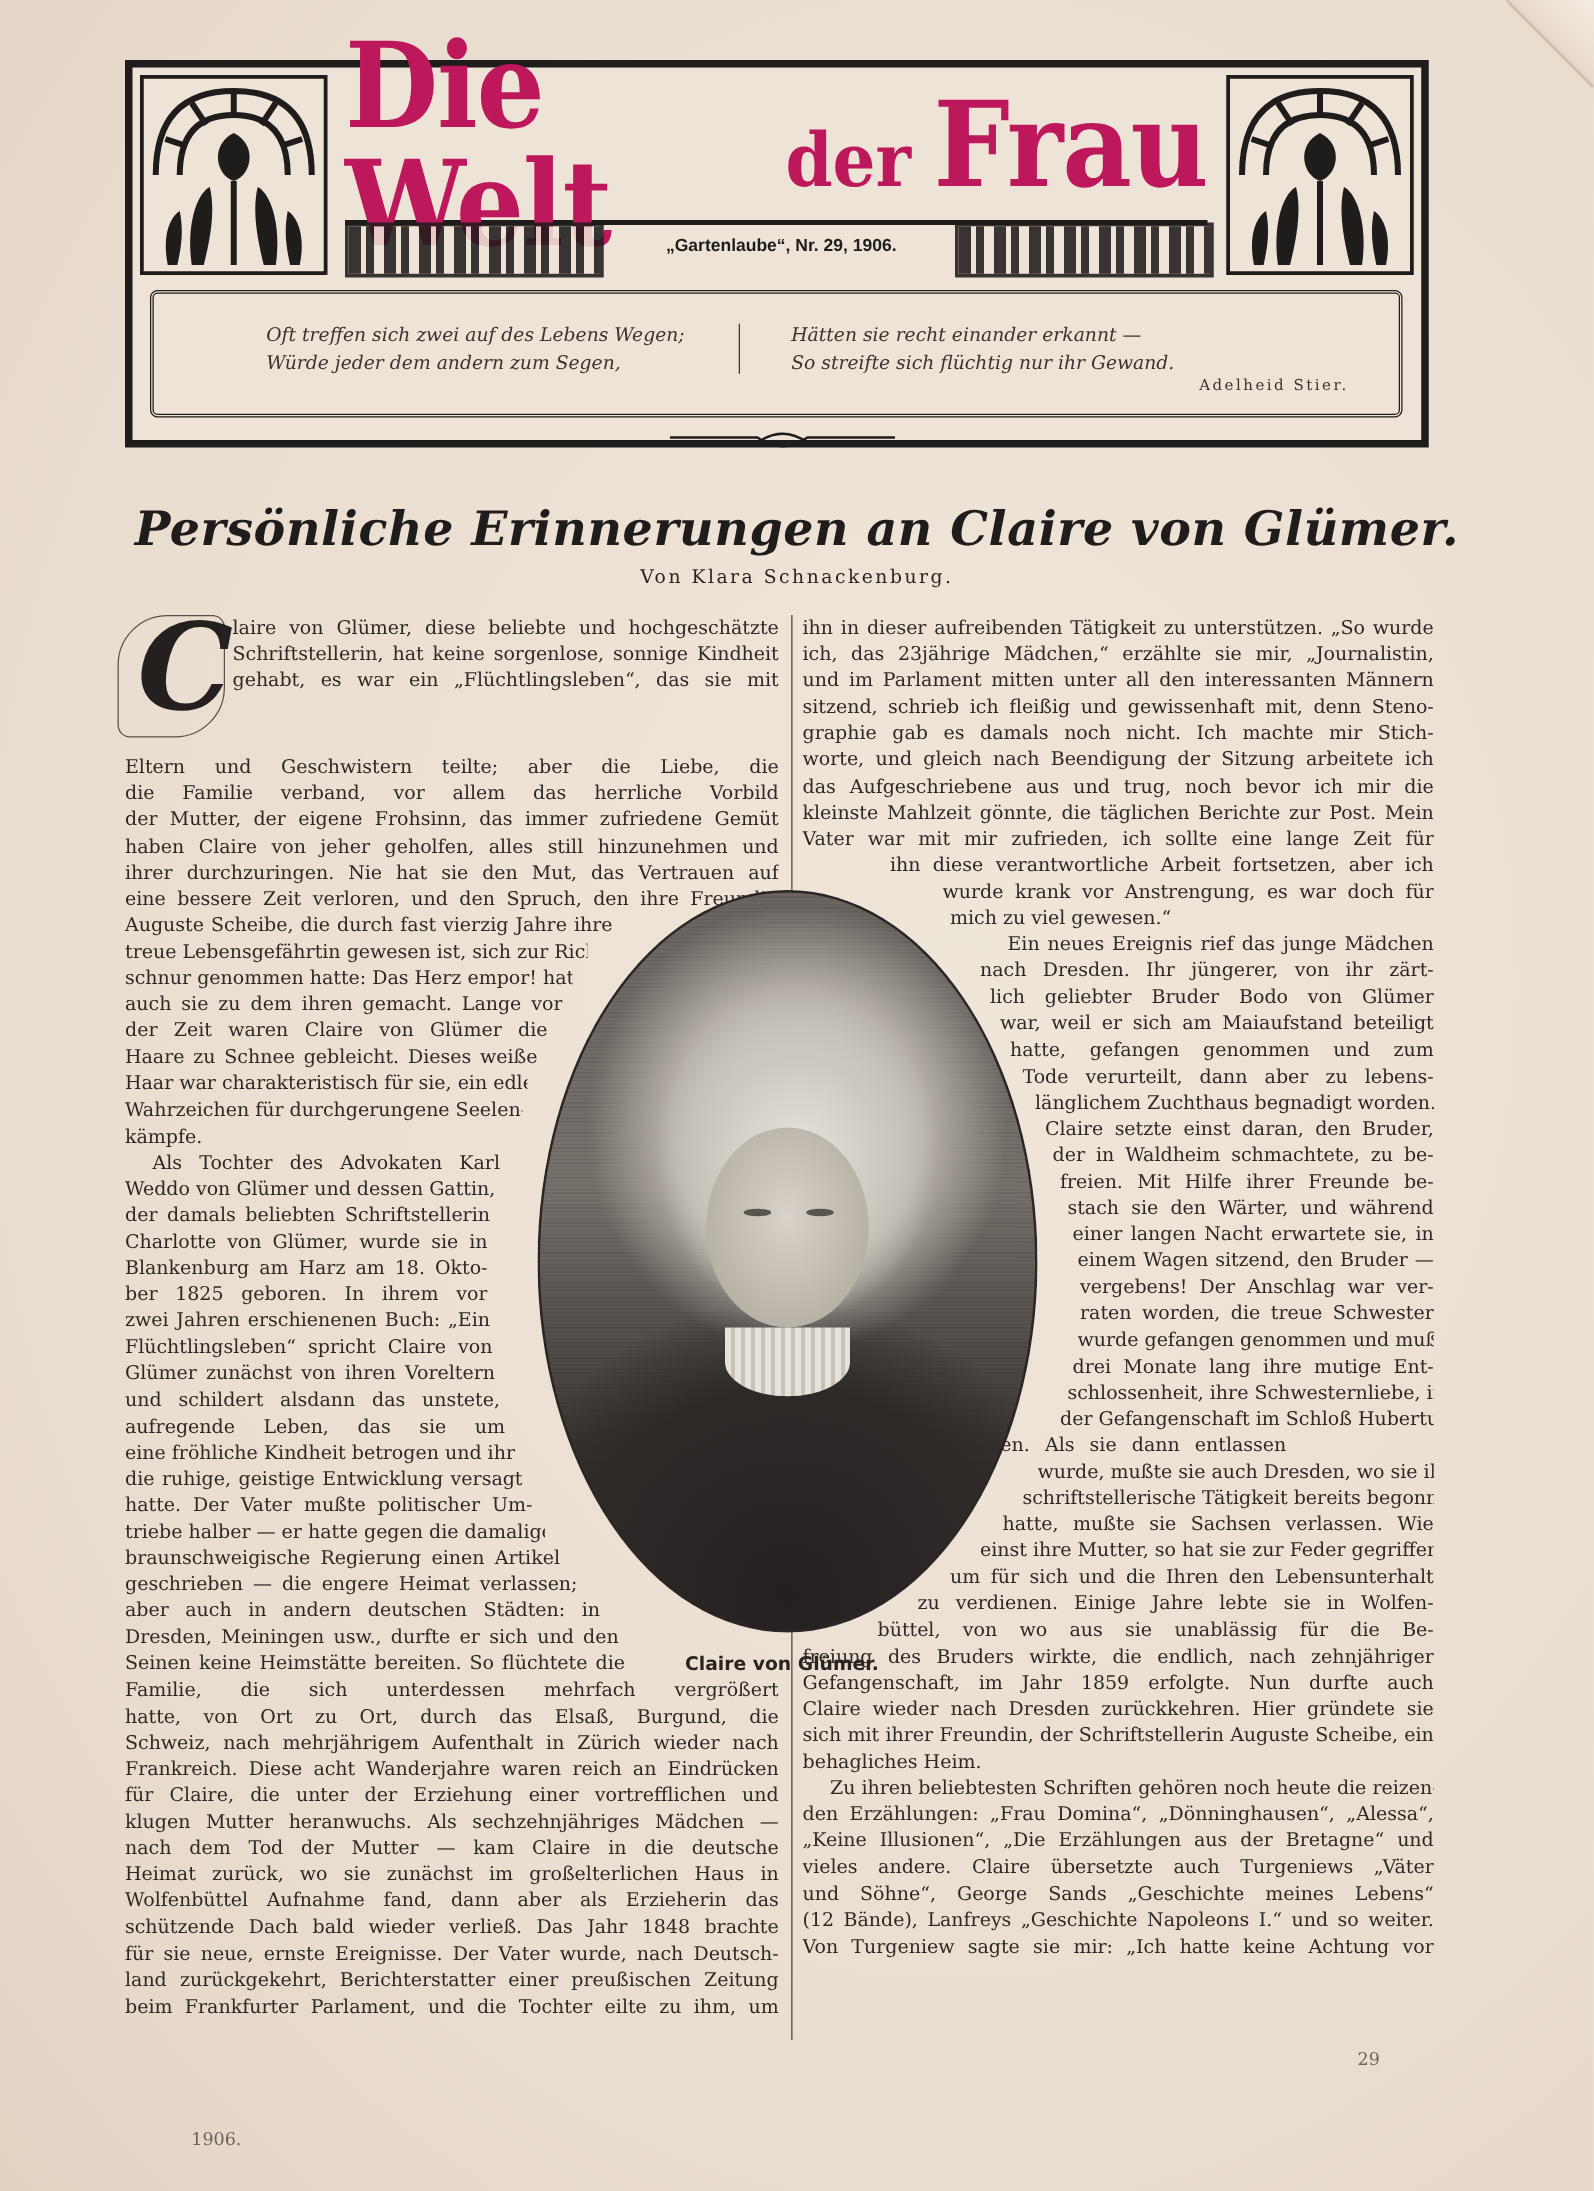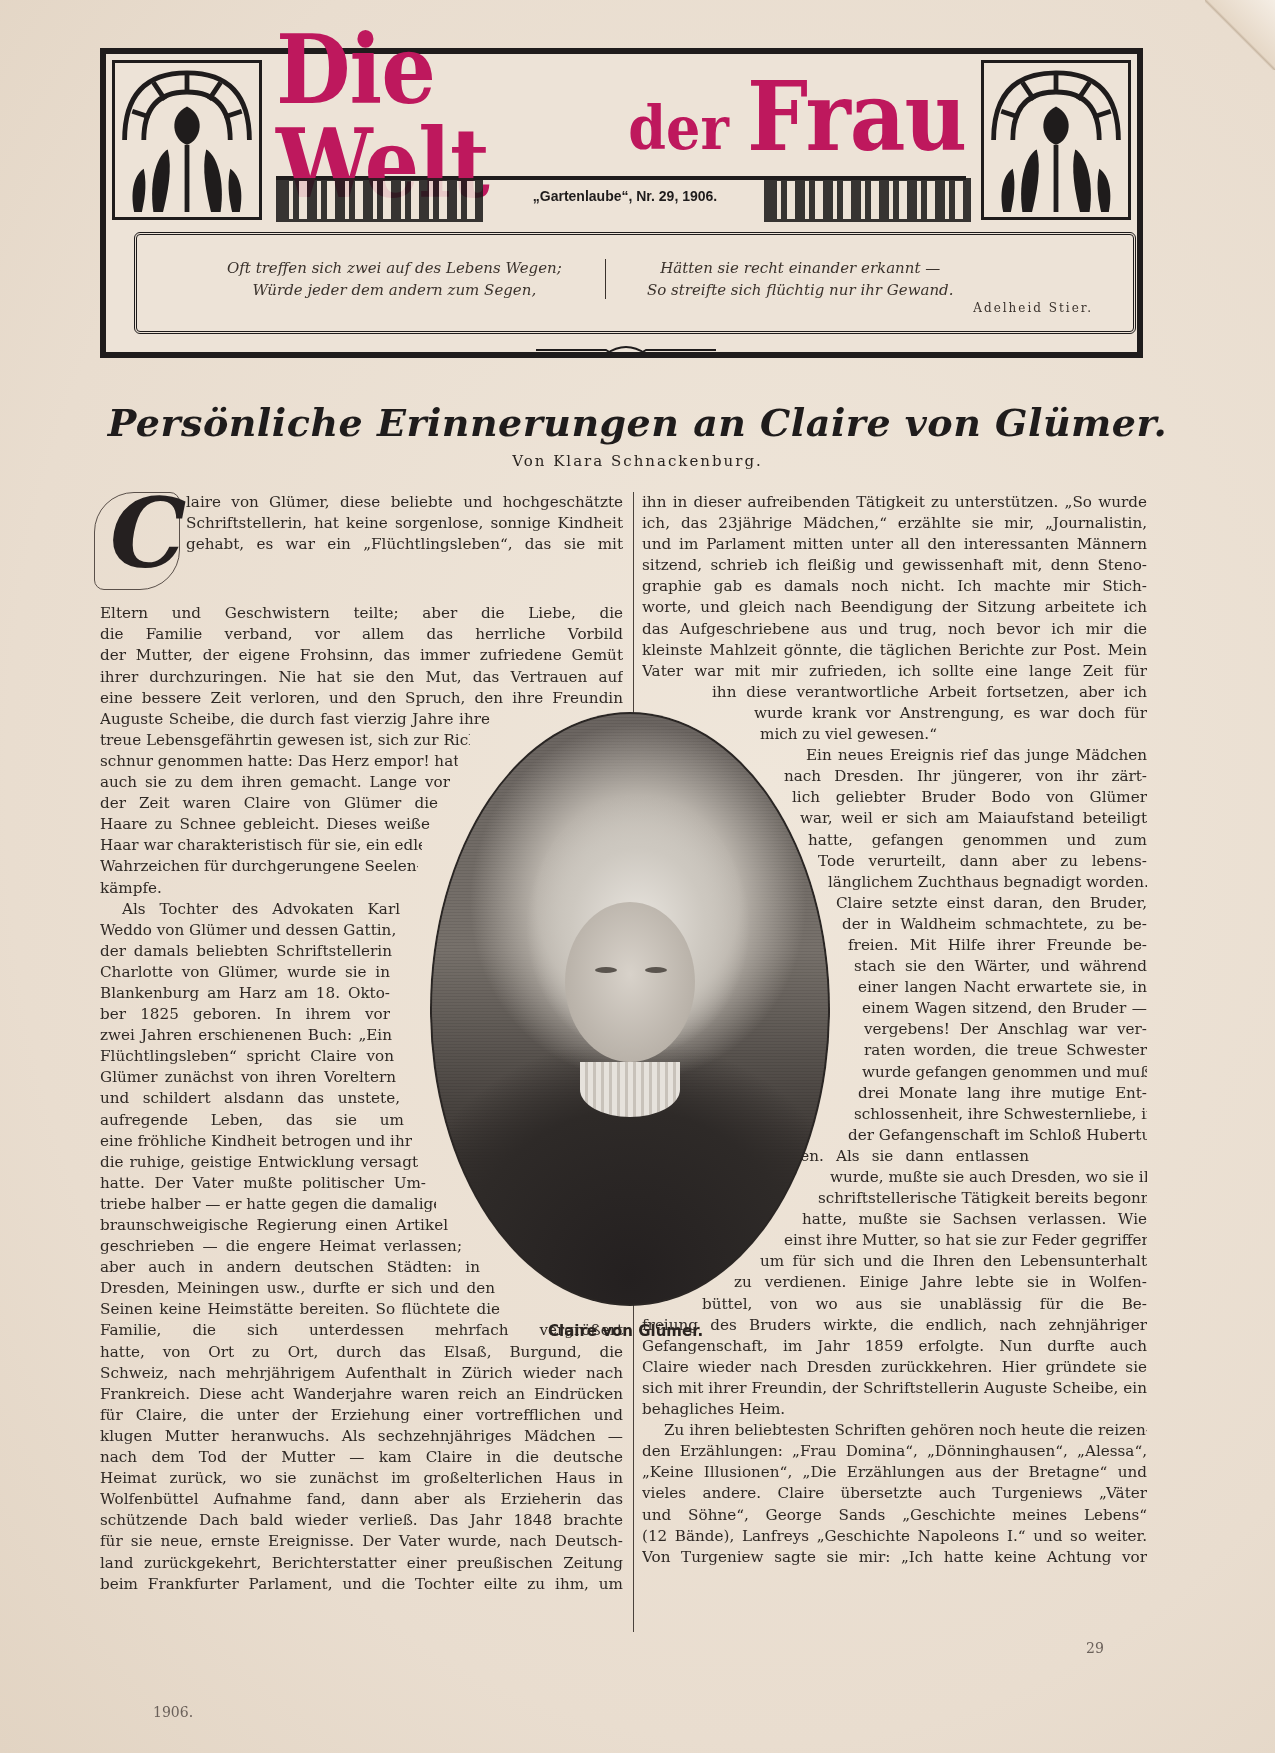--- a/index.html
+++ b/index.html
@@ -18,22 +18,22 @@
   .title{position:absolute;left:170px;top:4px;width:690px;height:118px;border-bottom:4px solid #1f1c1c;
     display:flex;align-items:center;justify-content:center;gap:18px;
     font-family:"DejaVu Serif",serif;font-weight:bold;color:#be185d;}
   .title .big{font-size:86px;letter-spacing:-1px;line-height:1;transform:scaleY(1.1);}
   .title .small{font-size:54px;line-height:1;transform:scaleY(1.1);margin-top:22px;}
   .band{position:absolute;top:124px;height:44px;border:3px solid #1f1c1c;box-sizing:border-box;
     background:repeating-linear-gradient(90deg,#1f1c1c 0 10px,#ede3d7 10px 14px,#1f1c1c 14px 20px,#ede3d7 20px 28px);opacity:.88;}
   .band.l{left:170px;width:207px;} .band.r{left:658px;width:207px;}
   .issue{position:absolute;left:385px;top:134px;width:268px;text-align:center;font-size:14px;font-weight:bold;
     font-family:"Liberation Sans",sans-serif;color:#1f1c1c;}
-  .quotebox{position:absolute;left:28px;top:178px;width:1002px;height:102px;border:3px double #1f1c1c;
-    border-radius:6px;box-sizing:border-box;text-align:center;}
+  .quotebox{position:absolute;left:14px;top:178px;width:1002px;height:102px;border:3px double #1f1c1c;
+    border-radius:6px;box-sizing:border-box;}
   .verse{position:absolute;top:22px;font-size:15px;line-height:22px;color:#3a322c;font-style:italic;}
   .verse.l{left:90px;} .verse.r{left:510px;}
   .bracket{position:absolute;left:468px;top:24px;width:8px;height:40px;border-left:1px solid #3a322c;}
   .attrib{position:absolute;right:40px;top:66px;font-size:12px;letter-spacing:2px;color:#3a322c;}
   .flourish{position:absolute;left:430px;top:290px;width:180px;height:20px;}
   
   .h1{position:absolute;left:0;width:1275px;top:400px;text-align:center;font-size:38px;
     font-family:"DejaVu Serif",serif;font-style:italic;font-weight:bold;color:#1f1c1c;letter-spacing:.5px;}
   .byline{position:absolute;left:0;width:1275px;top:452px;text-align:center;font-size:15px;letter-spacing:2px;color:#2a2420;}
   
@@ -145,20 +145,21 @@
     <div class="dropcap">
       <span class="leaf"></span>
       <span class="c">C</span>
     </div>
   <span class="ln" style="margin-left: 0px;">laire von Glümer, diese beliebte und hochgeschätzte</span>
       <span class="ln" style="margin-left: 0px;">Schriftstellerin, hat keine sorgenlose, sonnige Kindheit</span>
       <span class="ln" style="margin-left: 0px;">gehabt, es war ein „Flüchtlingsleben“, das sie mit</span>
       <span class="ln" style="margin-left: 0px; margin-top: 48px;">Eltern und Geschwistern teilte; aber die Liebe, die</span>
       <span class="ln" style="margin-left: 0px;">die Familie verband, vor allem das herrliche Vorbild</span>
       <span class="ln" style="width: 523px;">der Mutter, der eigene Frohsinn, das immer zufriedene Gemüt</span>
+      <span class="ln" style="width: 523px;">haben Claire von jeher geholfen, alles still hinzunehmen und</span>
       <span class="ln" style="width: 523px;">ihrer durchzuringen. Nie hat sie den Mut, das Vertrauen auf</span>
       <span class="ln" style="width: 523px;">eine bessere Zeit verloren, und den Spruch, den ihre Freundin</span>
       <span class="ln" style="width: 390px;">Auguste Scheibe, die durch fast vierzig Jahre ihre</span>
       <span class="ln" style="width: 370px;">treue Lebensgefährtin gewesen ist, sich zur Richt-</span>
       <span class="ln" style="width: 358px;">schnur genommen hatte: Das Herz empor! hat</span>
       <span class="ln" style="width: 350px;">auch sie zu dem ihren gemacht. Lange vor</span>
       <span class="ln" style="width: 338px;">der Zeit waren Claire von Glümer die</span>
       <span class="ln" style="width: 330px;">Haare zu Schnee gebleicht. Dieses weiße</span>
       <span class="ln" style="width: 322px;">Haar war charakteristisch für sie, ein edles</span>
       <span class="ln" style="width: 318px;">Wahrzeichen für durchgerungene Seelen-</span>

